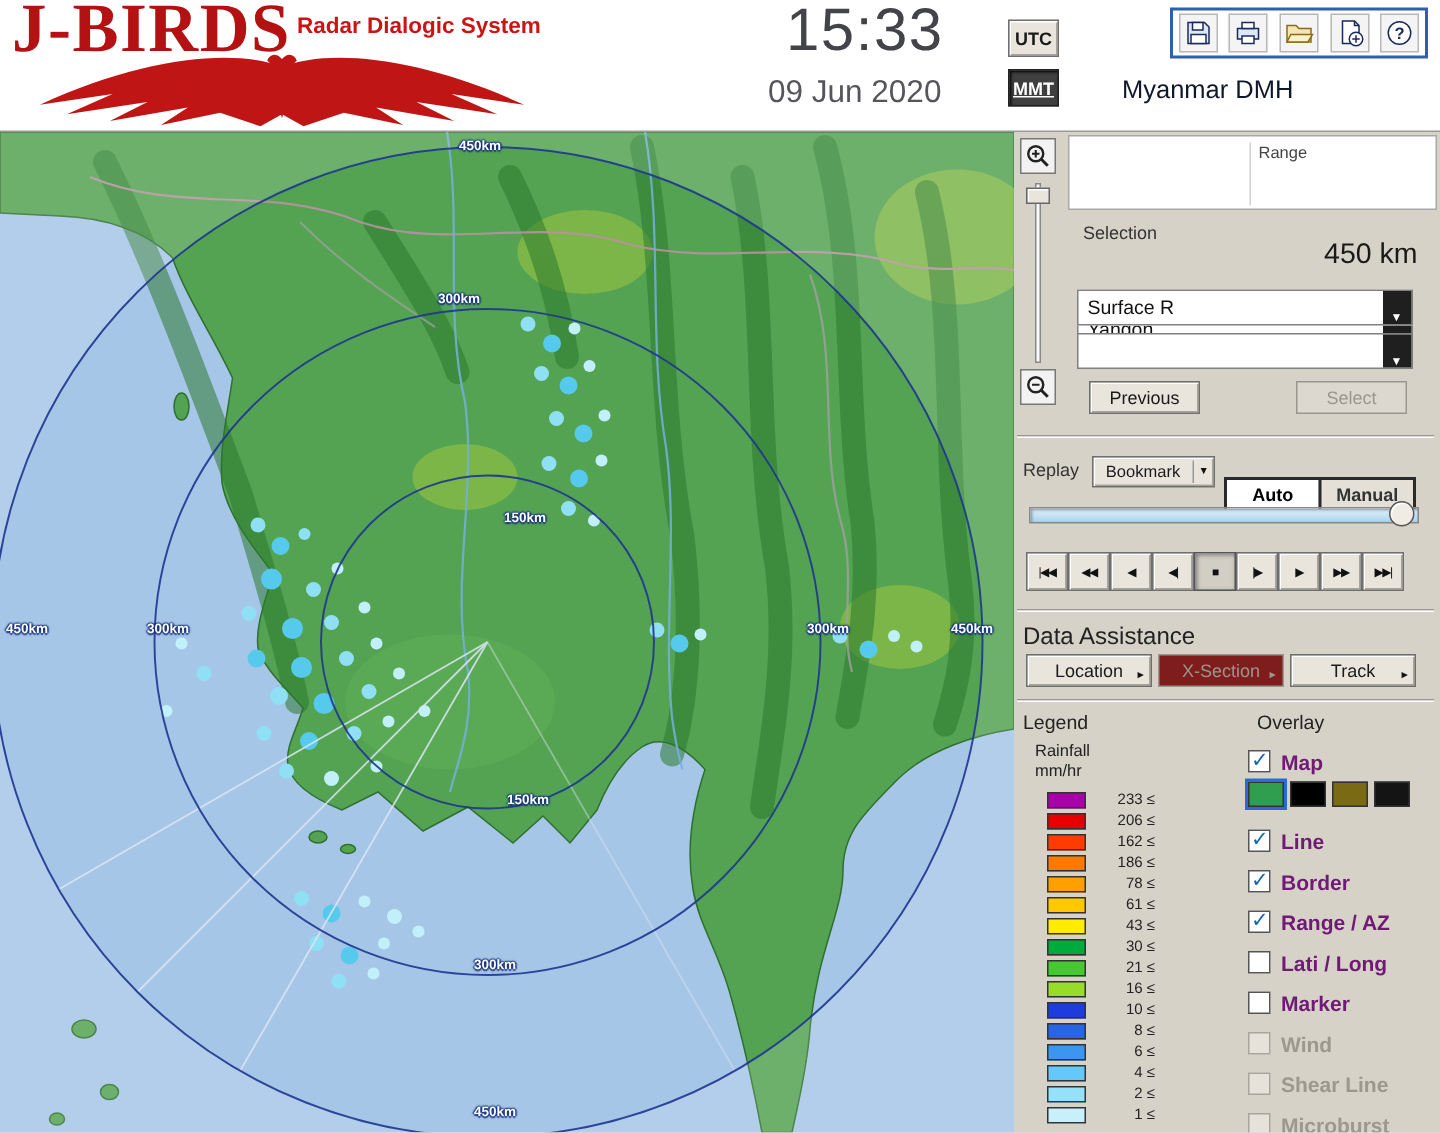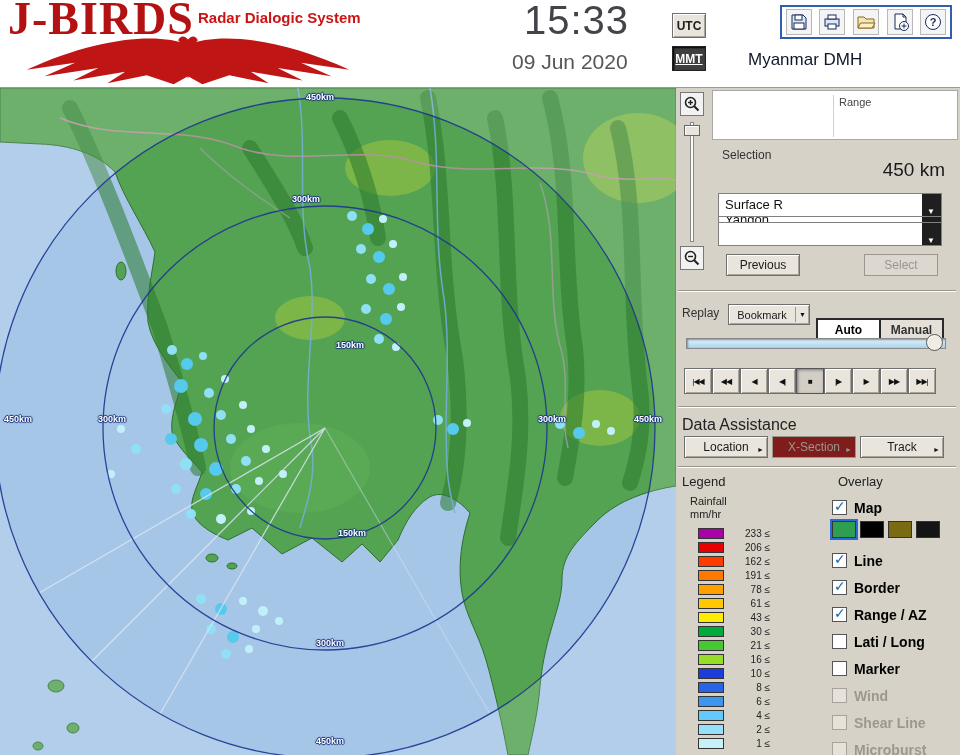--- a/index.html
+++ b/index.html
@@ -103,21 +103,21 @@
   .lg-swatch { width:26px; height:11px; border:1px solid #333; }
   .lg-value { margin-left:6px; font-size:10px; color:#222; width:40px; text-align:right; }
 
   .overlay-label { position:absolute; left:162px; top:386px; font-size:13px; color:#222; }
   #overlay-items { position:absolute; left:156px; top:406px; }
   .ov-row { display:flex; align-items:center; height:27px; }
   .ov-row:first-child { margin-bottom:26px; }
   .cb { width:15px; height:15px; background:#fff; border:1px solid #555; position:relative; }
   .cb.on::after { content:"✓"; position:absolute; left:1px; top:-3px; font-size:14px; font-weight:bold; color:#1266b4; }
   .cb.disabled { background:#e6e2da; border-color:#a8a49c; }
-  .ov-label { margin-left:7px; font-size:14px; font-weight:bold; color:#000000; white-space:nowrap; }
+  .ov-label { margin-left:7px; font-size:14px; font-weight:bold; color:#701a75; white-space:nowrap; }
   .ov-row.disabled .ov-label { color:#9c988e; }
   #map-palette { position:absolute; left:156px; top:433px; display:flex; gap:4px; }
   .pal { width:24px; height:17px; border:1px solid #333; }
   .pal.sel { outline:2px solid #2a6ad4; }
 </style>
 </head>
 <body>
 
 <div class="app">
 
@@ -444,21 +444,21 @@
         <div class="lg-row">
     <span class="lg-swatch" style="background: rgb(230, 0, 0);"></span>
     <span class="lg-value">206 ≤</span>
   </div>
         <div class="lg-row">
     <span class="lg-swatch" style="background: rgb(255, 60, 0);"></span>
     <span class="lg-value">162 ≤</span>
   </div>
         <div class="lg-row">
     <span class="lg-swatch" style="background: rgb(255, 120, 0);"></span>
-    <span class="lg-value">191 ≤</span>
+    <span class="lg-value">186 ≤</span>
   </div>
         <div class="lg-row">
     <span class="lg-swatch" style="background: rgb(255, 160, 0);"></span>
     <span class="lg-value">78 ≤</span>
   </div>
         <div class="lg-row">
     <span class="lg-swatch" style="background: rgb(255, 200, 0);"></span>
     <span class="lg-value">61 ≤</span>
   </div>
         <div class="lg-row">

